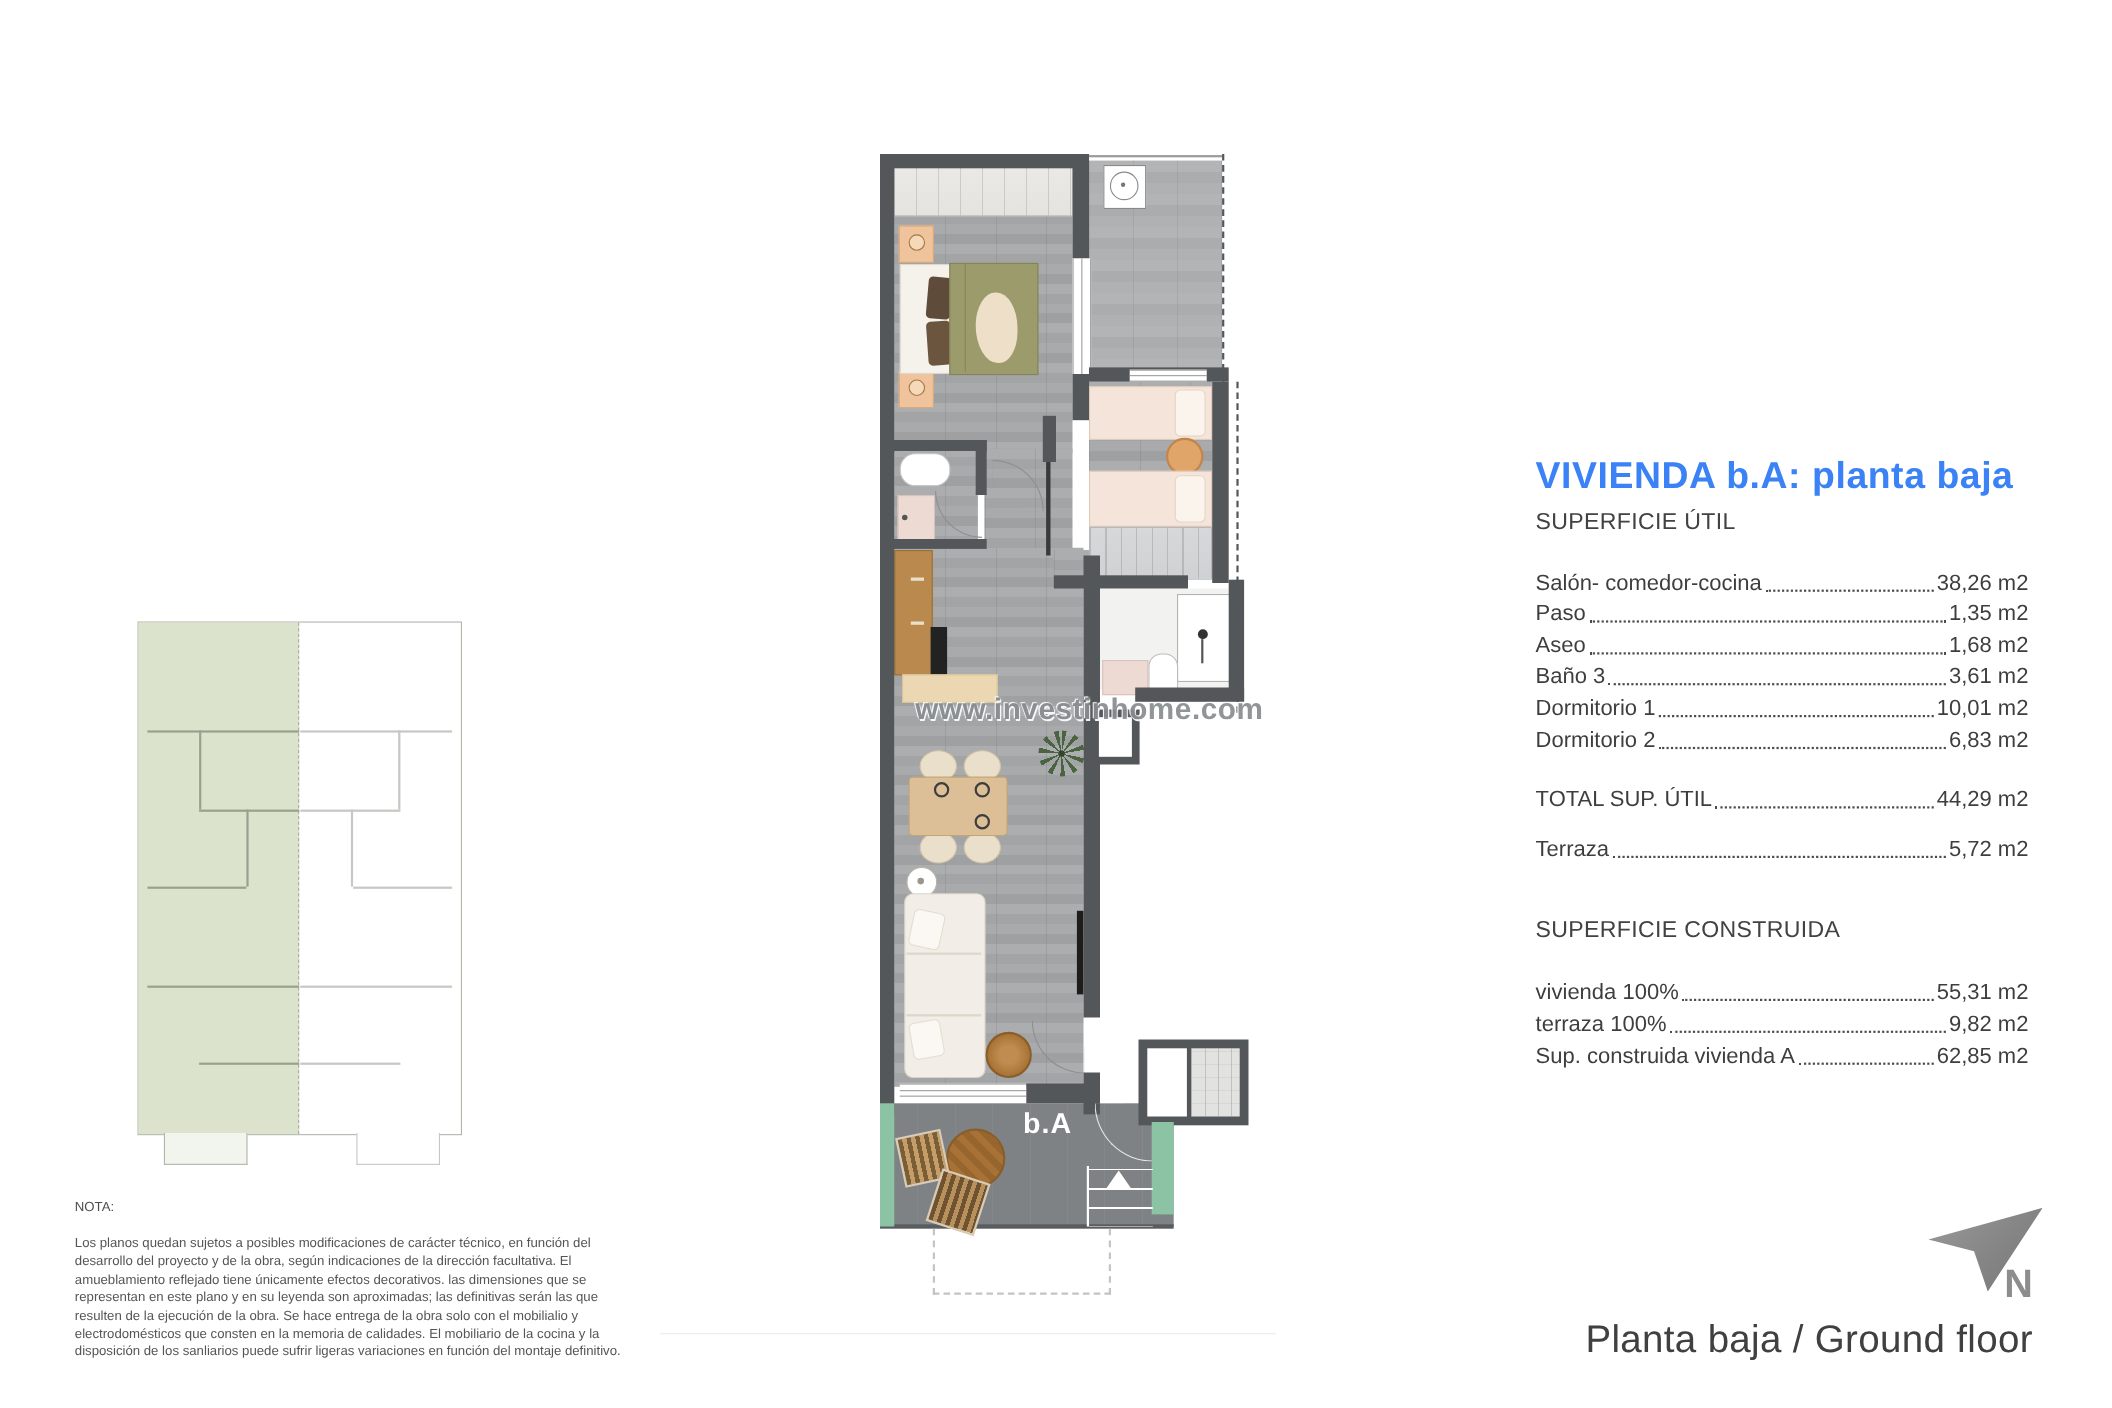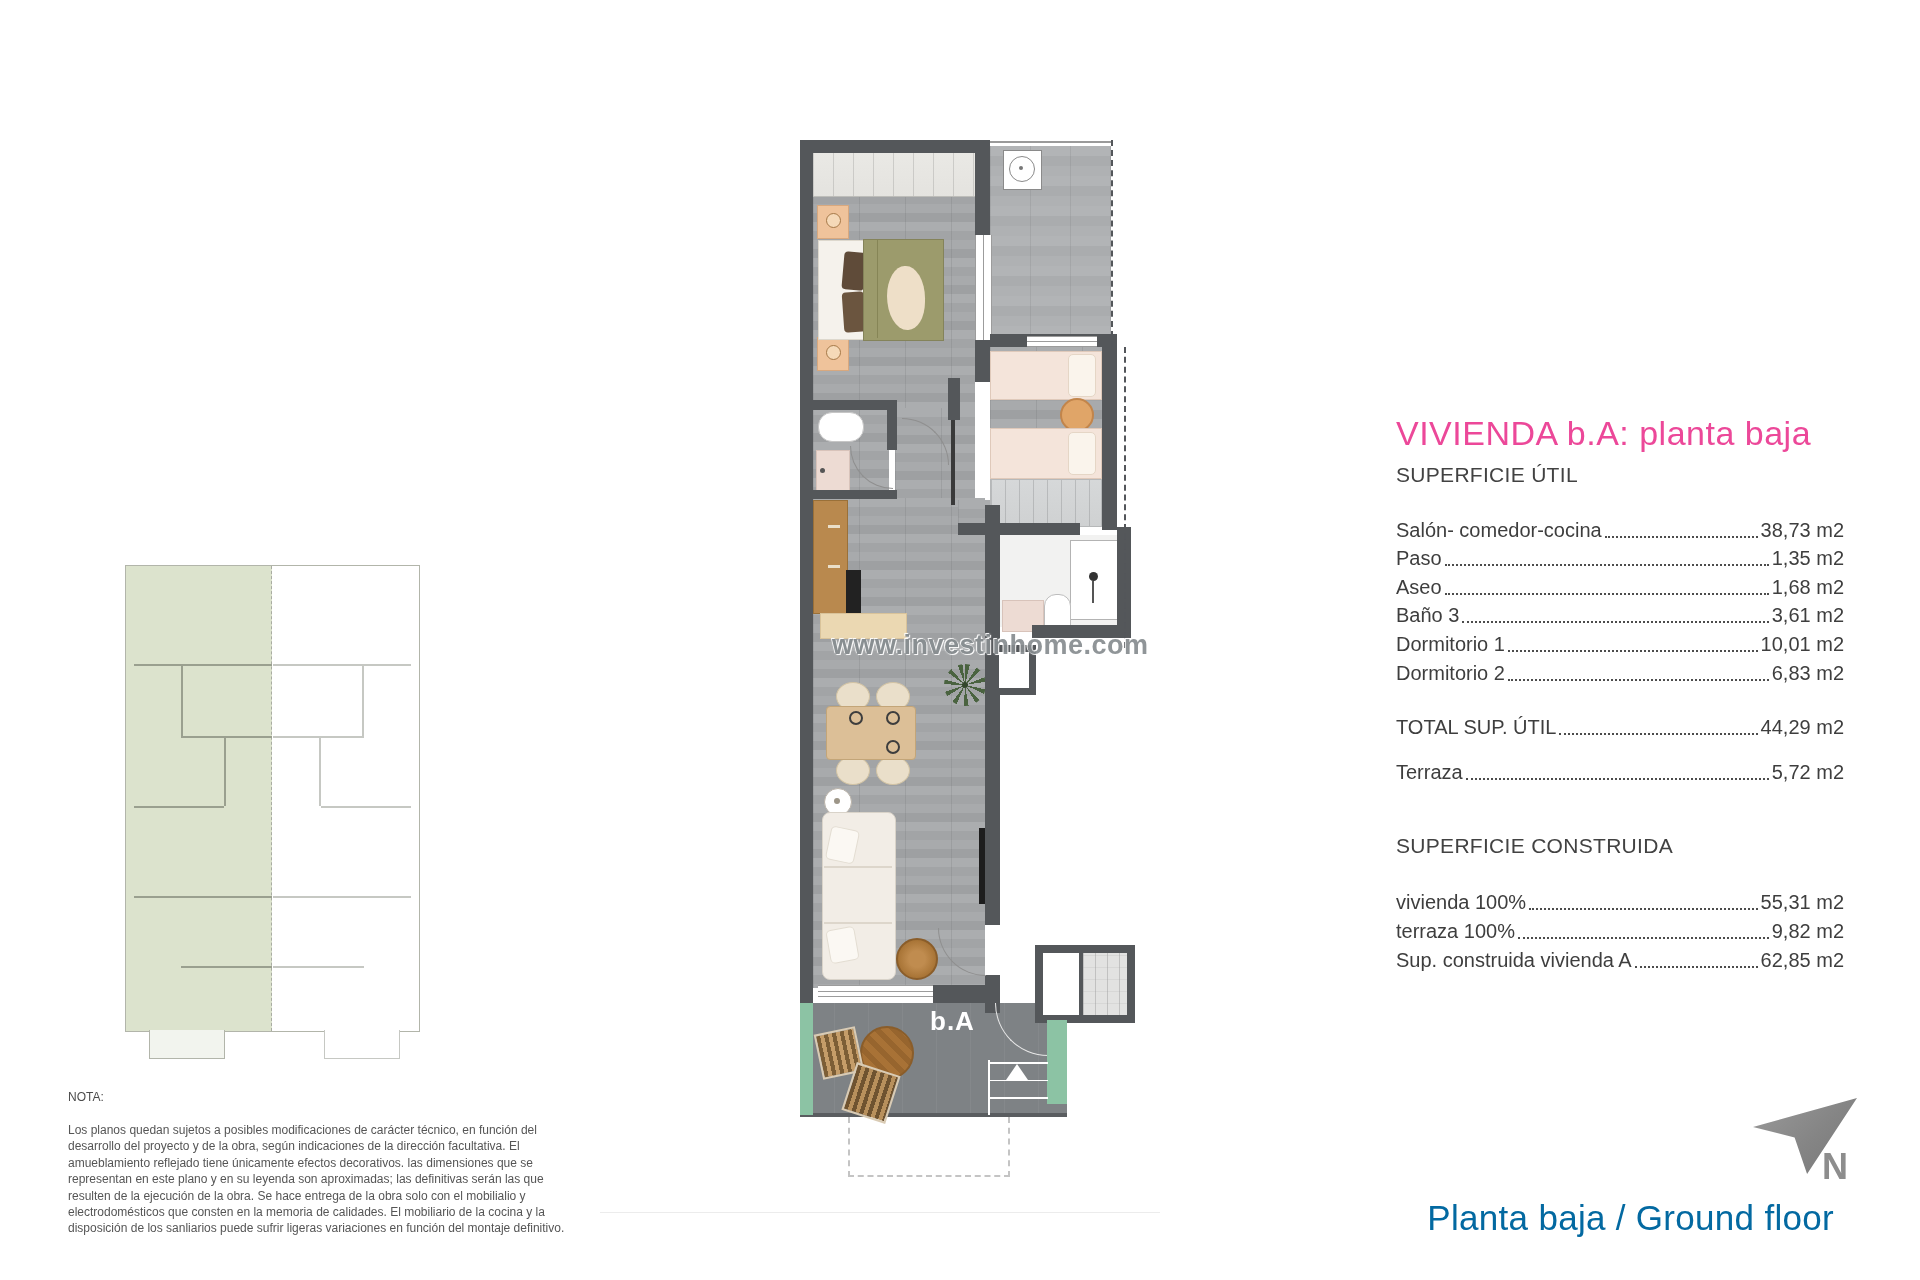--- a/index.html
+++ b/index.html
@@ -26,36 +26,36 @@
   .tilefloor{background:
     repeating-linear-gradient(90deg, rgba(160,160,160,.5) 0 1px, transparent 1px 12px),
     repeating-linear-gradient(0deg, #e2e2e1 0 11px, #d7d7d6 11px 12px);}
   .win{background:#fff;}
   .win-v{background-image:linear-gradient(#9c9c9c,#9c9c9c);background-size:1px 100%;background-position:center;background-repeat:no-repeat;border-left:1px solid #9c9c9c;border-right:1px solid #9c9c9c;}
   .win-h{background-image:linear-gradient(#9c9c9c,#9c9c9c);background-size:100% 1px;background-position:center;background-repeat:no-repeat;border-top:1px solid #9c9c9c;border-bottom:1px solid #9c9c9c;}
   .pline{border-left:2.5px dashed #53565a;width:0;}
   .arc{border:1.6px solid #8f8f8f;background:transparent;}
   
   .legend{left:1396px;top:414px;width:448px;color:#3e3e3e;}
-  .legend h1{font-size:34px;font-weight:400;color:#ec4899;margin:0 0 10px 0;letter-spacing:.5px;}
+  .legend h1{font-size:34px;font-weight:700;color:#3b82f6;margin:0 0 10px 0;letter-spacing:.5px;}
   .legend h2{font-size:21px;font-weight:400;color:#424242;margin:0 0 26px 0;letter-spacing:.3px;}
   .legend h2.sc{margin:50px 0 28px 0;}
   .arow{display:flex;align-items:flex-end;height:28.6px;font-size:20px;color:#3e3e3e;}
   .leader{flex:1;border-bottom:2.5px dotted #4c4c4c;margin:0 3px 4px 3px;}
   .total-row{margin-top:26px;}
   .gap16{margin-top:16px;}
   
   .note-head{left:68px;top:1090px;font-size:12px;color:#4c4c4c;}
   .note-body{left:68px;top:1122px;width:514px;font-size:12px;line-height:16.4px;color:#555;}
   
   .north-arrow{left:1753px;top:1098px;width:104px;height:76px;
      background:linear-gradient(135deg,#9a9a9a 0%,#858585 55%,#777 100%);
      clip-path:polygon(0 38%,100% 0,52% 100%,40% 52%);}
   .north-n{left:1822px;top:1146px;font-size:36px;font-weight:bold;color:#8d8d8d;}
-  .caption{right:86px;top:1198px;font-size:35px;color:#0369a1;letter-spacing:.3px;}
+  .caption{right:72px;top:1198px;font-size:35px;color:#404040;letter-spacing:.3px;}
   .watermark{left:832px;top:630px;font-size:27px;font-weight:bold;color:#878d90;letter-spacing:.5px;white-space:nowrap;z-index:40;opacity:.92;
      text-shadow:0 0 2px #fff,1px 1px 0 #fff,-1px -1px 0 #fff;}
   
   .unit-label{left:930px;top:1006px;font-size:26px;font-weight:bold;color:#fff;letter-spacing:1px;z-index:20;}
   
   .mw{background:#9aa08f;position:absolute;}
   .mwr{background:#c6c8c3;position:absolute;}
 </style>
 </head>
 <body>
@@ -204,21 +204,21 @@
 
 <div class="abs watermark">www.investinhome.com</div>
 
 <div class="abs legend">
   <h1>VIVIENDA b.A: planta baja</h1>
   <h2>SUPERFICIE ÚTIL</h2>
 
   <div class="arow">
     <span>Salón- comedor-cocina</span>
     <span class="leader"></span>
-    <span>38,73 m2</span>
+    <span>38,26 m2</span>
   </div>
   <div class="arow">
     <span>Paso</span>
     <span class="leader"></span>
     <span>1,35 m2</span>
   </div>
   <div class="arow">
     <span>Aseo</span>
     <span class="leader"></span>
     <span>1,68 m2</span>

